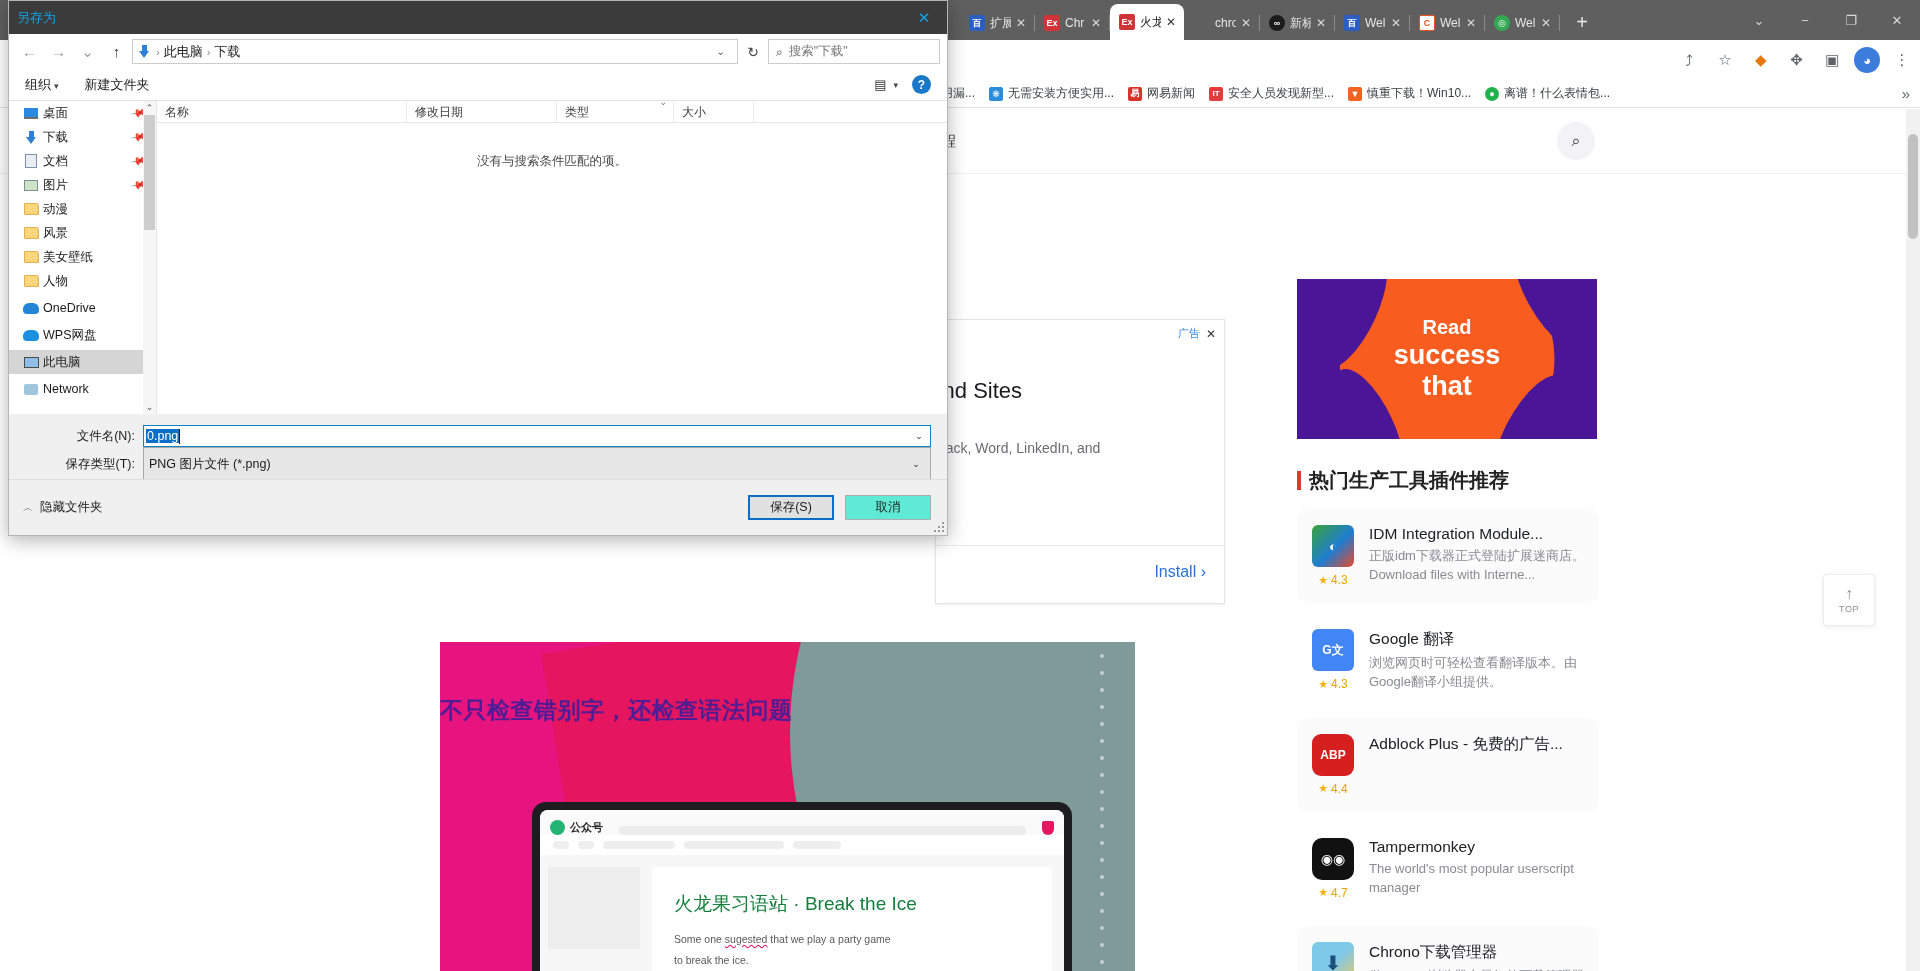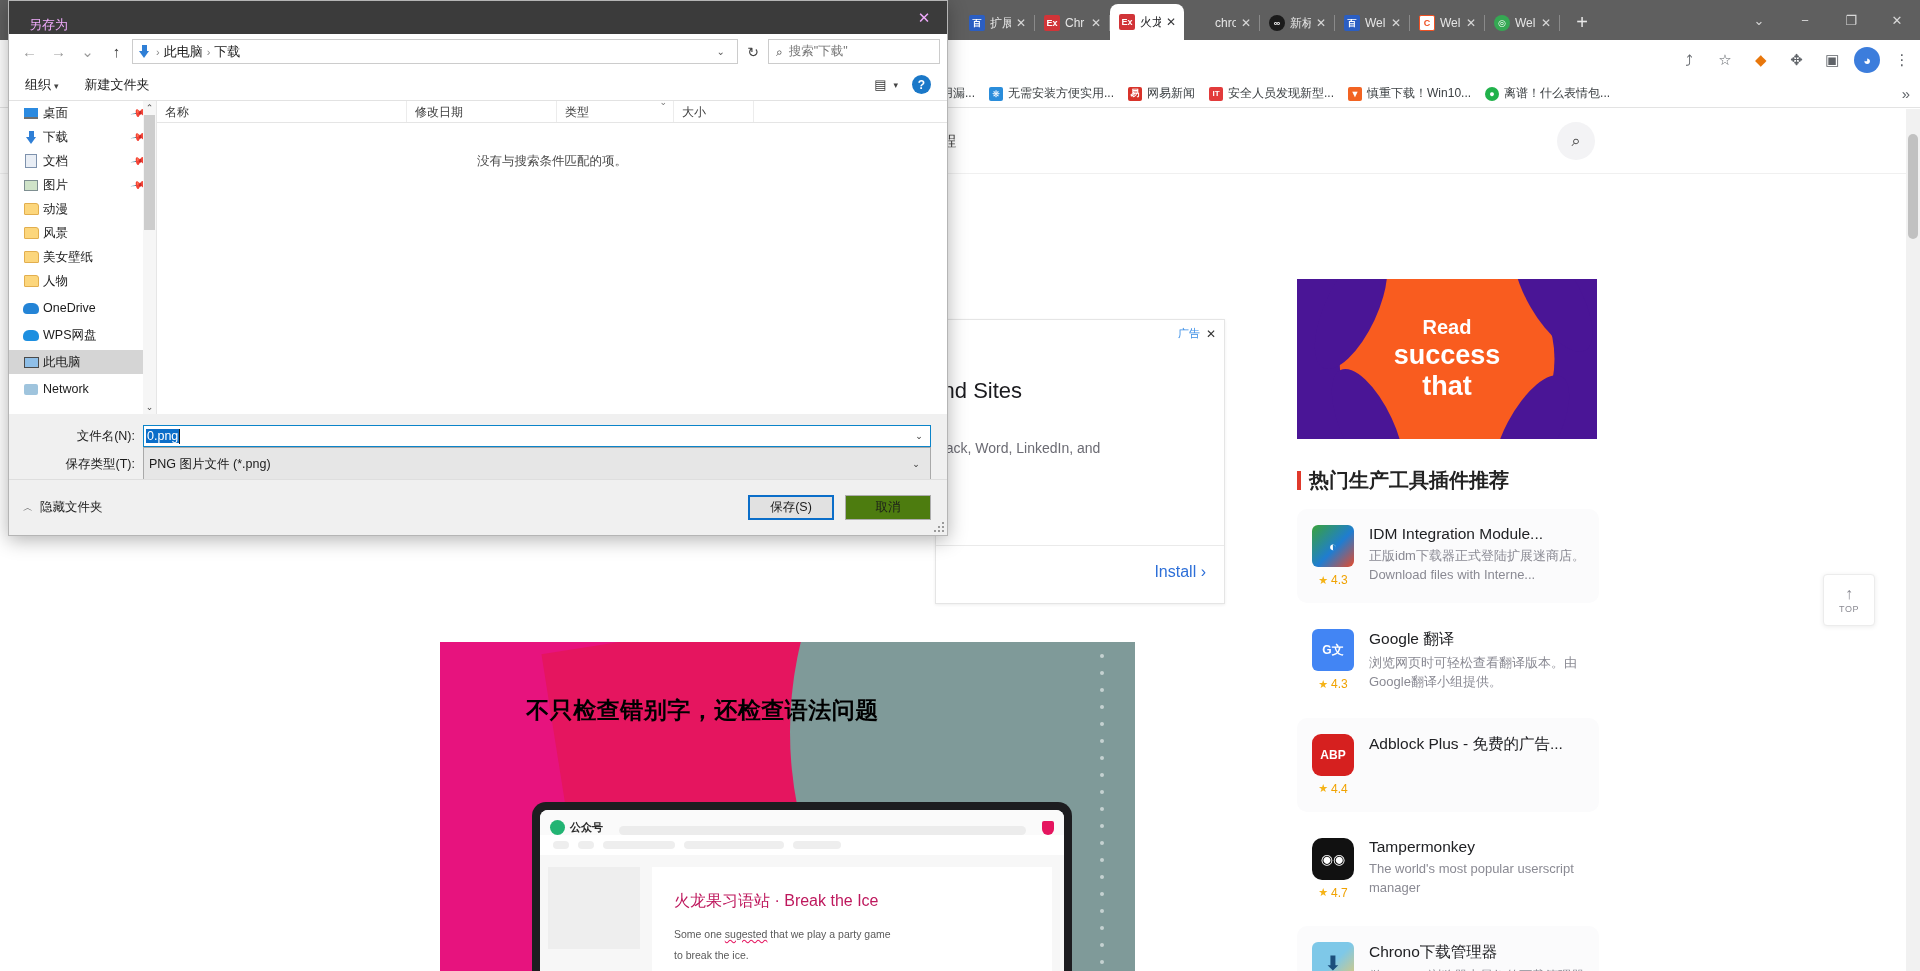--- a/index.html
+++ b/index.html
@@ -192,21 +192,21 @@
   .hero-pink-dark {
     position: absolute; left: 130px; top: -45px; width: 700px; height: 420px;
     background: #e5155f; transform: rotate(-9deg);
   }
   .hero-circle {
     position: absolute; left: 350px; top: -290px; width: 760px; height: 760px;
     border-radius: 50%; background: #7f9a99;
   }
   .hero-head {
     position: absolute; left: 0; right: 170px; top: 53px;
-    text-align: center; color: #000000; font-size: 23px; font-weight: 700;
+    text-align: left; color: #4c1d95; font-size: 23px; font-weight: 700;
     letter-spacing: .5px;
   }
   .dots-col { position: absolute; right: 27px; top: 12px; bottom: 0; width: 8px; }
   .dots-col span { display: block; width: 4px; height: 4px; border-radius: 50%; background: rgba(255,255,255,.55); margin-bottom: 13px; }
   .hero-wave {
     position: absolute; left: 270px; bottom: -70px; width: 560px; height: 185px;
     background: #b9e0cf; border-radius: 50% 50% 0 0 / 100% 100% 0 0;
   }
   .laptop {
     position: absolute; left: 92px; top: 160px; width: 540px; height: 400px;
@@ -217,35 +217,35 @@
   .lap-logo { display: flex; align-items: center; gap: 5px; font-size: 11px; font-weight: 700; color: #2b2b2b; }
   .lap-logo .g { width: 15px; height: 15px; border-radius: 50%; background: #22b473; }
   .lap-urlbar { flex: 1 1 auto; height: 9px; background: #ececec; border-radius: 5px; margin: 0 8px; }
   .lap-pin { width: 12px; height: 14px; background: #e5155f; border-radius: 2px 2px 6px 6px; }
   .lap-tabs { height: 20px; display: flex; align-items: center; gap: 9px; padding: 0 13px; background: #fff; }
   .lap-tabs span { height: 8px; background: #eeeeee; border-radius: 4px; }
   .lap-body { display: flex; gap: 12px; padding: 12px 12px 0 8px; background: #f7f7f7; height: calc(100% - 45px); }
   .lap-side { width: 92px; flex: 0 0 92px; }
   .lap-side .block { width: 100%; height: 82px; background: #eeeeee; }
   .lap-doc { flex: 1 1 auto; background: #fff; padding: 24px 22px; position: relative; }
-  .lap-doc h4 { font-size: 16px; color: #be185d; font-weight: 400; margin-bottom: 14px; }
+  .lap-doc h4 { font-size: 19px; color: #15803d; font-weight: 400; margin-bottom: 14px; }
   .lap-doc p { font-size: 10.5px; color: #5a5a5a; line-height: 1.65; margin-bottom: 4px; }
   .misspell { border-bottom: 2px wavy #e5155f; text-decoration: underline; text-decoration-style: wavy; text-decoration-color: #e5155f; }
   .hl-red { background: #fbd3d8; border-bottom: 2px solid #e5155f; padding: 0 1px; }
 
   
   .dialog {
     position: absolute; left: 8px; top: 0; width: 940px; height: 536px;
     background: #f0f0f0; border: 1px solid #b5b5b5;
     box-shadow: 0 4px 18px rgba(0,0,0,.30);
     display: flex; flex-direction: column;
   }
   .dlg-title {
-    height: 33px; background: #3b3b3b; color: #f0abfc;
-    display: flex; align-items: flex-end; padding-left: 20px; font-size: 13px;
+    height: 33px; background: #3b3b3b; color: #0ea5e9;
+    display: flex; align-items: center; padding-left: 8px; font-size: 13px;
   }
   .dlg-title .x {
     margin-left: auto; width: 46px; height: 33px; display: flex;
     align-items: center; justify-content: center; font-size: 15px; font-weight: 300;
   }
   .dlg-body { flex: 1 1 auto; background: #fff; display: flex; flex-direction: column; }
 
   .navbar { height: 35px; display: flex; align-items: center; gap: 2px; padding: 0 7px; background: #fff; }
   .nav-btn { width: 27px; height: 27px; display: flex; align-items: center; justify-content: center; color: #9a9a9a; font-size: 15px; }
   .nav-btn.on { color: #3b3b3b; }
@@ -340,21 +340,21 @@
 
   .dlg-footer {
     height: 56px; background: #f0f0f0; border-top: 1px solid #dedede;
     display: flex; align-items: center; padding: 0 16px 0 14px;
   }
   .hidefolders { display: flex; align-items: center; gap: 7px; font-size: 12.5px; color: #1b1b1b; }
   .hidefolders .chev { font-size: 10px; color: #333; }
   .dlg-btns { margin-left: auto; display: flex; gap: 11px; }
   .btn {
     width: 86px; height: 25px; display: flex; align-items: center; justify-content: center;
-    font-size: 12.5px; background: #4d7c0f; border: 1px solid #adadad; color: #1b1b1b;
+    font-size: 12.5px; background: #5eead4; border: 1px solid #adadad; color: #1b1b1b;
   }
   .btn.primary { border: 2px solid #0b6ec9; background: #e1e1e1; }
   .resize-grip { position: absolute; right: 3px; bottom: 3px; width: 12px; height: 12px; }
   .resize-grip i { position: absolute; width: 2px; height: 2px; background: #9a9a9a; }
 </style>
 </head>
 <body>
 
 <div class="browser">
 

